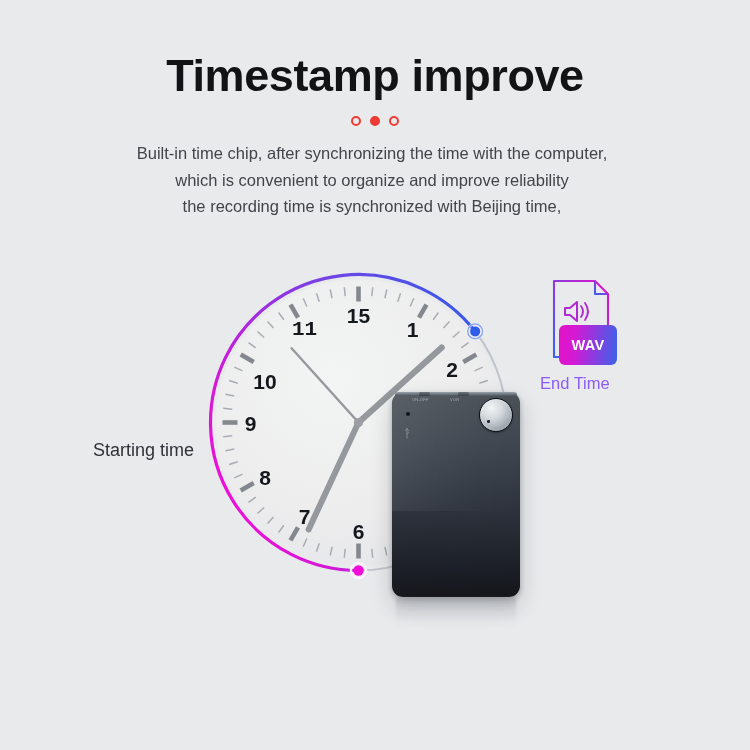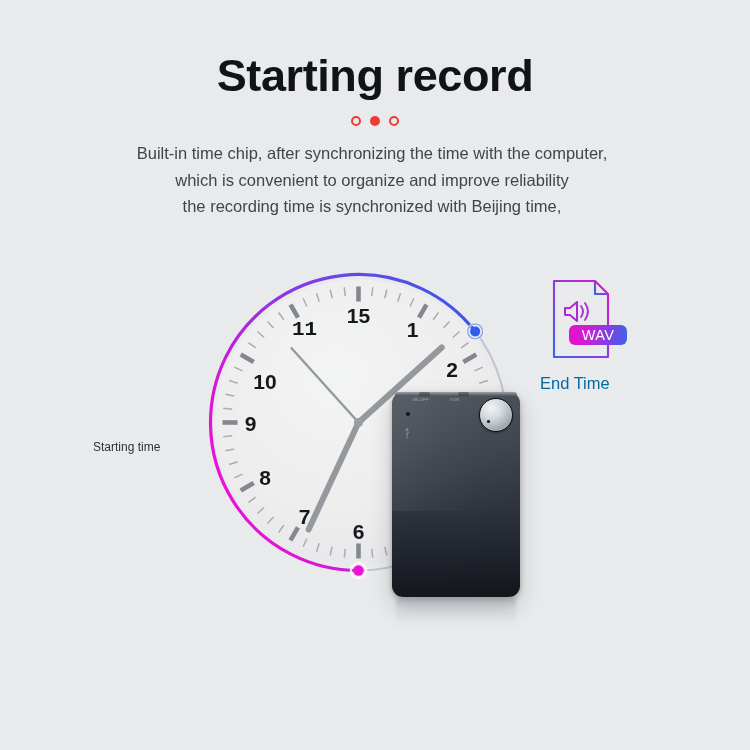--- a/index.html
+++ b/index.html
@@ -89,53 +89,53 @@
     transform: translate(-50%, -50%);
     white-space: nowrap;
     line-height: 1;
   }
 
   
   #starting-time-label {
     position: absolute;
     left: 93px;
     top: 440px;
-    font-size: 12px;
+    font-size: 18px;
     color: #2e3236;
     white-space: nowrap;
   }
   #end-time-label {
     position: absolute;
     left: 540px;
     top: 374px;
     font-size: 16.5px;
-    color: #0369a1;
+    color: #8b5cf6;
     white-space: nowrap;
   }
 
   
   #wav-icon {
     position: absolute;
     left: 551px;
     top: 278px;
     width: 70px;
     height: 82px;
   }
   #wav-icon svg { display: block; }
   #wav-badge {
     position: absolute;
-    left: 18px;
+    left: 8px;
     top: 47px;
     width: 58px;
-    height: 20px;
+    height: 40px;
     border-radius: 6px;
     background: linear-gradient(95deg, #e312c8 0%, #d41ad4 28%, #8a3ce0 62%, #3d63e8 100%);
     color: #fff;
     font-size: 14.5px;
-    font-weight: normal;
+    font-weight: bold;
     letter-spacing: 0.4px;
     display: flex;
     align-items: center;
     justify-content: center;
     line-height: 1;
   }
 
   
   #device {
     position: absolute;
@@ -254,21 +254,21 @@
       rgba(233,234,236,0) 100%);
     filter: blur(1.4px);
     pointer-events: none;
   }
 </style>
 </head>
 <body>
 
 <div id="stage">
 
-  <div id="page-title">Starting record</div>
+  <div id="page-title">Timestamp improve</div>
 
   <div id="dot-row">
     <span class="dot hollow"></span>
     <span class="dot filled"></span>
     <span class="dot hollow"></span>
   </div>
 
   <div id="subtitle">
     <span class="sub-line">Built-in time chip, after synchronizing the time with the computer,</span>
     <span class="sub-line">which is convenient to organize and improve reliability</span>

